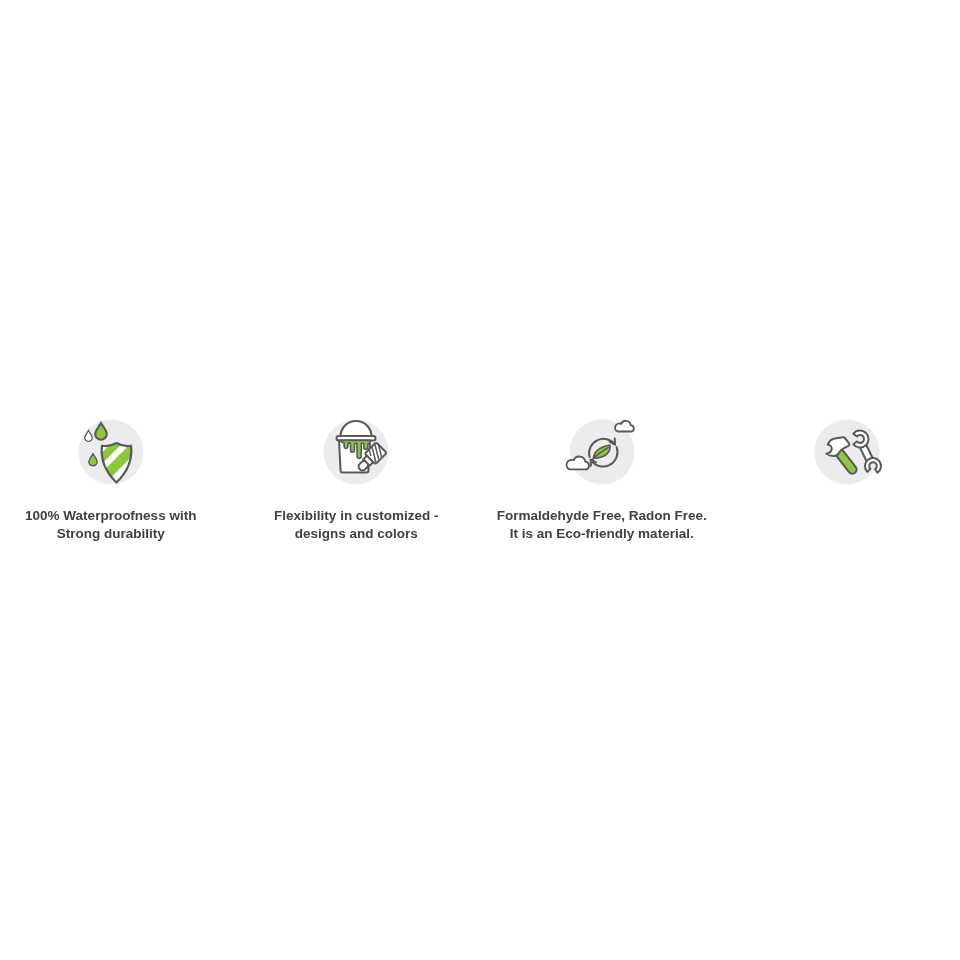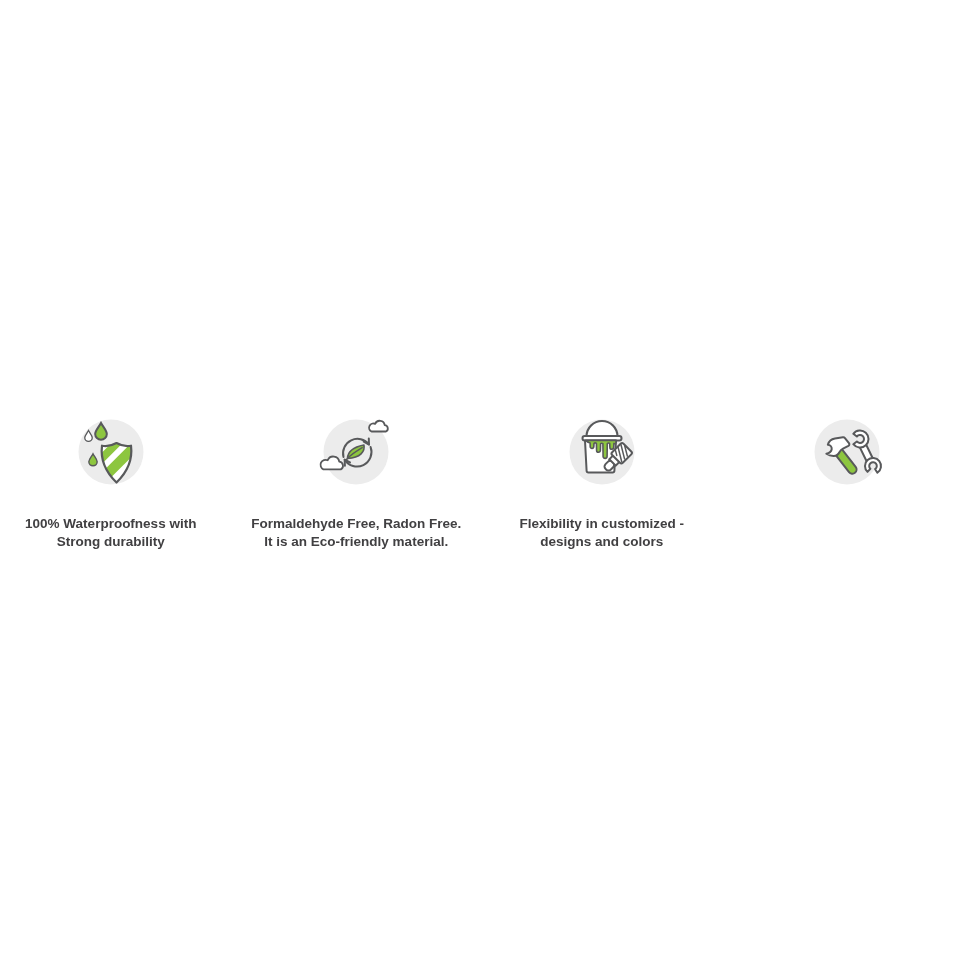--- a/index.html
+++ b/index.html
@@ -21,21 +21,21 @@
     flex: 1 1 0;
     display: flex;
     flex-direction: column;
     align-items: center;
   }
   .icon-wrap {
     width: 66px; height: 66px;
   }
   .icon-wrap svg { overflow: visible; display: block; }
   .feature-label {
-    margin-top: 30px;
+    margin-top: 22px;
     font-size: 13.5px;
     font-weight: bold;
     line-height: 18px;
     color: var(--text, #414042);
     text-align: center;
     white-space: pre-line;
   }
   
   .bgc  { fill: var(--circlebg, #ECECEC); }
   .ol   { stroke: var(--outline, #58595B); }
@@ -72,49 +72,20 @@
     </div>
     <p class="feature-label">100% Waterproofness with
 Strong durability</p>
   </div>
 
   <div class="feature">
     <div class="icon-wrap">
       <svg width="66" height="66" viewBox="0 0 66 66">
         <circle class="bgc" cx="33" cy="33" r="32.5"></circle>
 
-        <g class="nofill ol" stroke-width="2" stroke-linecap="round" stroke-linejoin="round">
-          <path d="M20.5,38 A14.5,14.5 0 0 1 46,25.5"></path>
-          <polyline points="45.8,19.5 46,25.5 40.7,22.7" fill="none"></polyline>
-          <path d="M47.6,28 A14.5,14.5 0 0 1 21.7,40.7"></path>
-          <polyline points="21.9,46.7 21.7,40.7 27.0,43.5" fill="none"></polyline>
-        </g>
-
-        <g transform="translate(33.5,33.5) rotate(-20)">
-          <path class="grn ol" stroke-width="1.7" stroke-linejoin="round" d="M-10.5,2.5 C-8,-3.5 -1,-6.2 9.5,-4.5 C8.5,2 2,6.2 -10.5,2.5 Z"></path>
-          <path class="nofill ol" stroke-width="1.5" stroke-linecap="round" d="M-13.5,4.2 L-10.5,2.5 C-5,-0.3 1,-1.4 7,-2.6"></path>
-        </g>
-
-        <g>
-          <path class="wht ol" stroke-width="1.8" stroke-linejoin="round" transform="translate(46.5,3)" d="M2,9.5 L16.5,9.5 A3.4,3.4 0 0 0 15.2,3.1 A5,5 0 0 0 5.6,1.9 A4,4 0 0 0 2,9.5 Z"></path>
-        </g>
-        <g>
-          <path class="wht ol" stroke-width="1.5" stroke-linejoin="round" transform="translate(-2,39) scale(1.2)" d="M2,9.5 L16.5,9.5 A3.4,3.4 0 0 0 15.2,3.1 A5,5 0 0 0 5.6,1.9 A4,4 0 0 0 2,9.5 Z"></path>
-        </g>
-      </svg>
-    </div>
-    <p class="feature-label">Formaldehyde Free, Radon Free.
-It is an Eco-friendly material.</p>
-  </div>
-
-  <div class="feature">
-    <div class="icon-wrap">
-      <svg width="66" height="66" viewBox="0 0 66 66">
-        <circle class="bgc" cx="33" cy="33" r="32.5"></circle>
-
         <path class="wht ol" stroke-width="2.2" stroke-linejoin="round" d="M17.5,17.5 A15.5,15.5 0 0 1 48.5,17.5 Z"></path>
 
         <rect class="wht ol" stroke-width="2" x="13.5" y="17" width="39" height="4.5" rx="2.2"></rect>
 
         <path class="wht ol" stroke-width="2" stroke-linejoin="round" d="M16,21.5 L17.6,51.8 Q17.7,53.5 19.4,53.5 L43.6,53.5 Q45.3,53.5 45.4,51.8 L47,21.5 Z"></path>
 
         <path class="grn ol" stroke-width="1.6" stroke-linejoin="round" d="M17,21.5 L47,21.5 L47,23
                  C47,24.6 45.8,25.1 44.9,24.4
                  L44.7,28.3 A1.9,1.9 0 0 1 40.9,28.4 L40.7,24.5
                  C39.9,23.9 39,23.9 38.3,24.5
@@ -140,20 +111,49 @@
     </div>
     <p class="feature-label">Flexibility in customized -
 designs and colors</p>
   </div>
 
   <div class="feature">
     <div class="icon-wrap">
       <svg width="66" height="66" viewBox="0 0 66 66">
         <circle class="bgc" cx="33" cy="33" r="32.5"></circle>
 
+        <g class="nofill ol" stroke-width="2" stroke-linecap="round" stroke-linejoin="round">
+          <path d="M20.5,38 A14.5,14.5 0 0 1 46,25.5"></path>
+          <polyline points="45.8,19.5 46,25.5 40.7,22.7" fill="none"></polyline>
+          <path d="M47.6,28 A14.5,14.5 0 0 1 21.7,40.7"></path>
+          <polyline points="21.9,46.7 21.7,40.7 27.0,43.5" fill="none"></polyline>
+        </g>
+
+        <g transform="translate(33.5,33.5) rotate(-20)">
+          <path class="grn ol" stroke-width="1.7" stroke-linejoin="round" d="M-10.5,2.5 C-8,-3.5 -1,-6.2 9.5,-4.5 C8.5,2 2,6.2 -10.5,2.5 Z"></path>
+          <path class="nofill ol" stroke-width="1.5" stroke-linecap="round" d="M-13.5,4.2 L-10.5,2.5 C-5,-0.3 1,-1.4 7,-2.6"></path>
+        </g>
+
+        <g>
+          <path class="wht ol" stroke-width="1.8" stroke-linejoin="round" transform="translate(46.5,3)" d="M2,9.5 L16.5,9.5 A3.4,3.4 0 0 0 15.2,3.1 A5,5 0 0 0 5.6,1.9 A4,4 0 0 0 2,9.5 Z"></path>
+        </g>
+        <g>
+          <path class="wht ol" stroke-width="1.5" stroke-linejoin="round" transform="translate(-2,39) scale(1.2)" d="M2,9.5 L16.5,9.5 A3.4,3.4 0 0 0 15.2,3.1 A5,5 0 0 0 5.6,1.9 A4,4 0 0 0 2,9.5 Z"></path>
+        </g>
+      </svg>
+    </div>
+    <p class="feature-label">Formaldehyde Free, Radon Free.
+It is an Eco-friendly material.</p>
+  </div>
+
+  <div class="feature">
+    <div class="icon-wrap">
+      <svg width="66" height="66" viewBox="0 0 66 66">
+        <circle class="bgc" cx="33" cy="33" r="32.5"></circle>
+
         <g>
           <g transform="translate(48.5,26) rotate(64)">
             <rect class="wht ol" stroke-width="2" x="-2" y="-3.4" width="21" height="6.8"></rect>
           </g>
           <path class="wht ol" stroke-width="2" stroke-linejoin="round" d="M39.3,14.8 A8.5,8.5 0 1 1 39.3,25.2 L42.85,22.46 A4,4 0 1 0 42.85,17.54 Z"></path>
           <path class="wht ol" stroke-width="2" stroke-linejoin="round" d="M53.5,52.85 A8,8 0 1 1 63.4,53.7 L61.1,50.2 A3.8,3.8 0 1 0 56.4,49.8 Z"></path>
         </g>
 
         <g transform="translate(20,27) rotate(52)">
           <rect class="grn ol" stroke-width="2" x="2.5" y="-4.2" width="31.5" height="8.4" rx="4.2"></rect>

